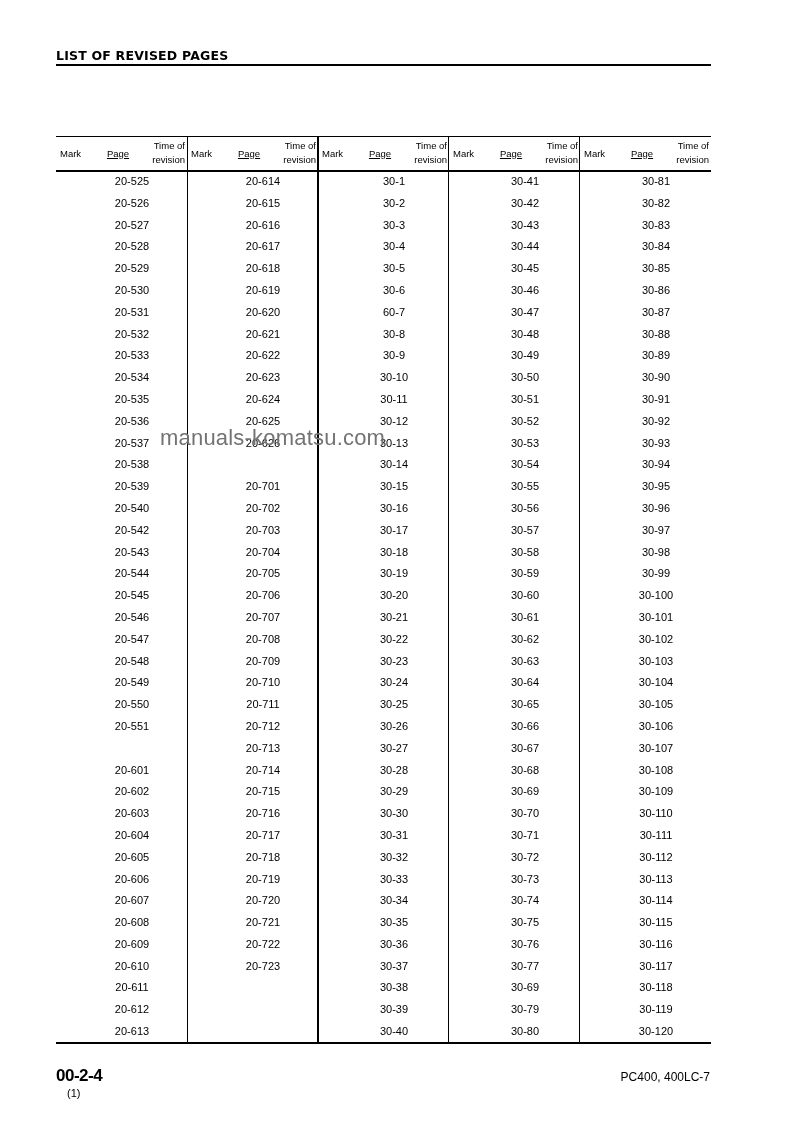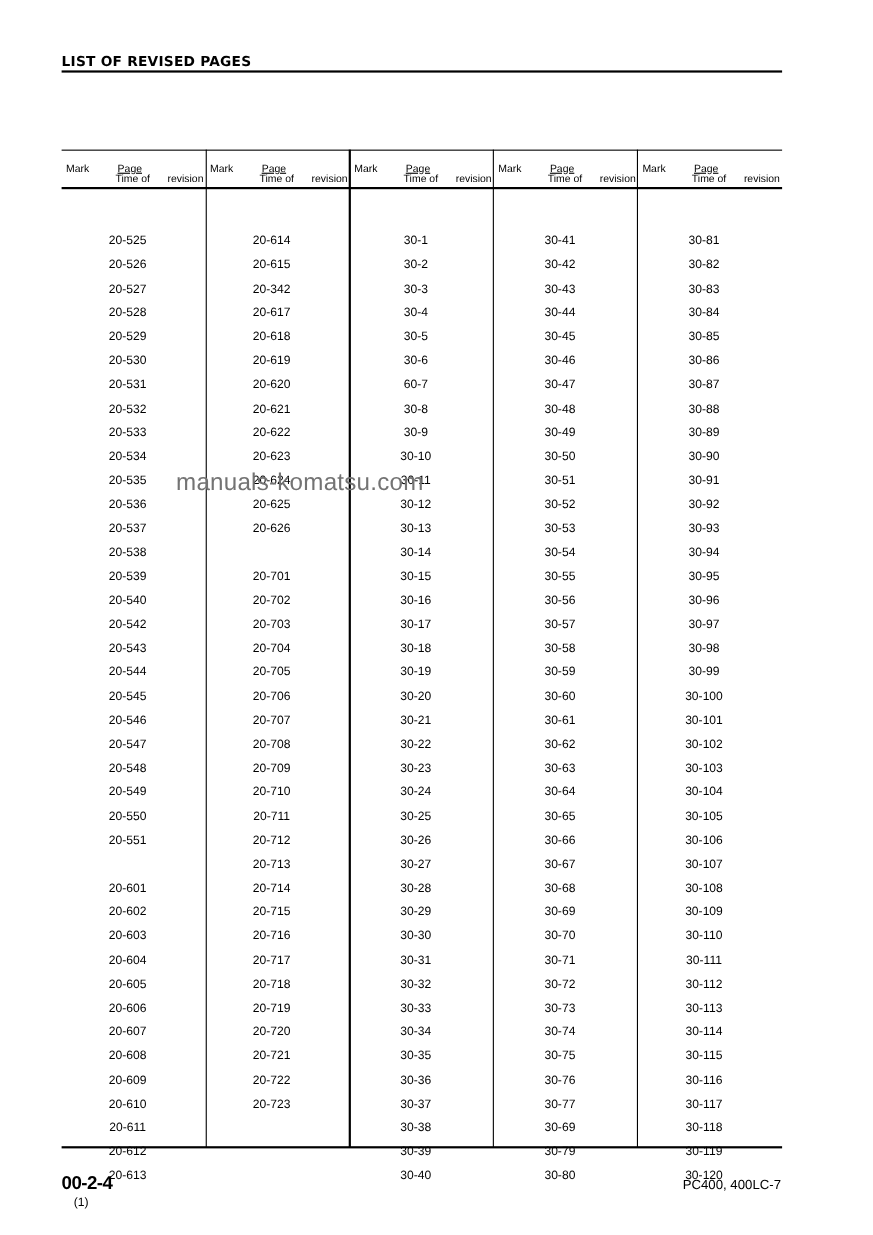--- a/index.html
+++ b/index.html
@@ -9,22 +9,22 @@
   .table { position:absolute; left:56px; top:136px; width:655px; height:896px; }
   .top-rule { position:absolute; left:0; top:0; width:655px; height:1px; background:#000; }
   .head-rule { position:absolute; left:0; top:34px; width:655px; height:2px; background:#000; }
   .bot-rule { position:absolute; left:0; top:906px; width:655px; height:2px; background:#000; }
   .vline { position:absolute; top:0; width:1px; height:907px; background:#000; }
   .vline.thick { width:2px; }
   .group { position:absolute; top:0; width:131px; height:906px; }
   .hdr { position:absolute; top:0; height:34px; font-size:9.5px; display:flex; align-items:center; }
   .hdr.mark { left:4px; }
   .hdr.page { left:44px; width:36px; justify-content:center;text-decoration:underline; }
-  .hdr.time { right:2px; text-align:right; flex-direction:row; justify-content:center; align-items:flex-end; line-height:14px;gap:16px; }
-  .rows { position:absolute; top:37px; left:0; width:131px;margin-top:38px; }
+  .hdr.time { right:2px; text-align:right; flex-direction:column; justify-content:center; align-items:flex-end; line-height:14px; }
+  .rows { position:absolute; top:37px; left:16px; width:131px; }
   .row { height:21.8px; position:relative; }
   .cell { position:absolute; left:28px; width:64px; text-align:center; font-size:11px; line-height:17px; top:0; }
   .watermark { position:absolute; left:160px; top:425px; font-size:22px; color:#737373; letter-spacing:0.2px; }
   .footer-page { position:absolute; left:56px; top:1066px; font-size:17px; font-weight:bold; letter-spacing:-0.5px; }
   .footer-rev { position:absolute; left:67px; top:1087px; font-size:11px; }
   .footer-model { position:absolute; right:84px; top:1070px; font-size:12px; }
 </style>
 </head>
 <body>
 
@@ -177,21 +177,21 @@
         <span>revision</span>
       </div>
       <div class="rows">
         <div class="row">
           <div class="cell">20-614</div>
         </div>
         <div class="row">
           <div class="cell">20-615</div>
         </div>
         <div class="row">
-          <div class="cell">20-342</div>
+          <div class="cell">20-616</div>
         </div>
         <div class="row">
           <div class="cell">20-617</div>
         </div>
         <div class="row">
           <div class="cell">20-618</div>
         </div>
         <div class="row">
           <div class="cell">20-619</div>
         </div>

